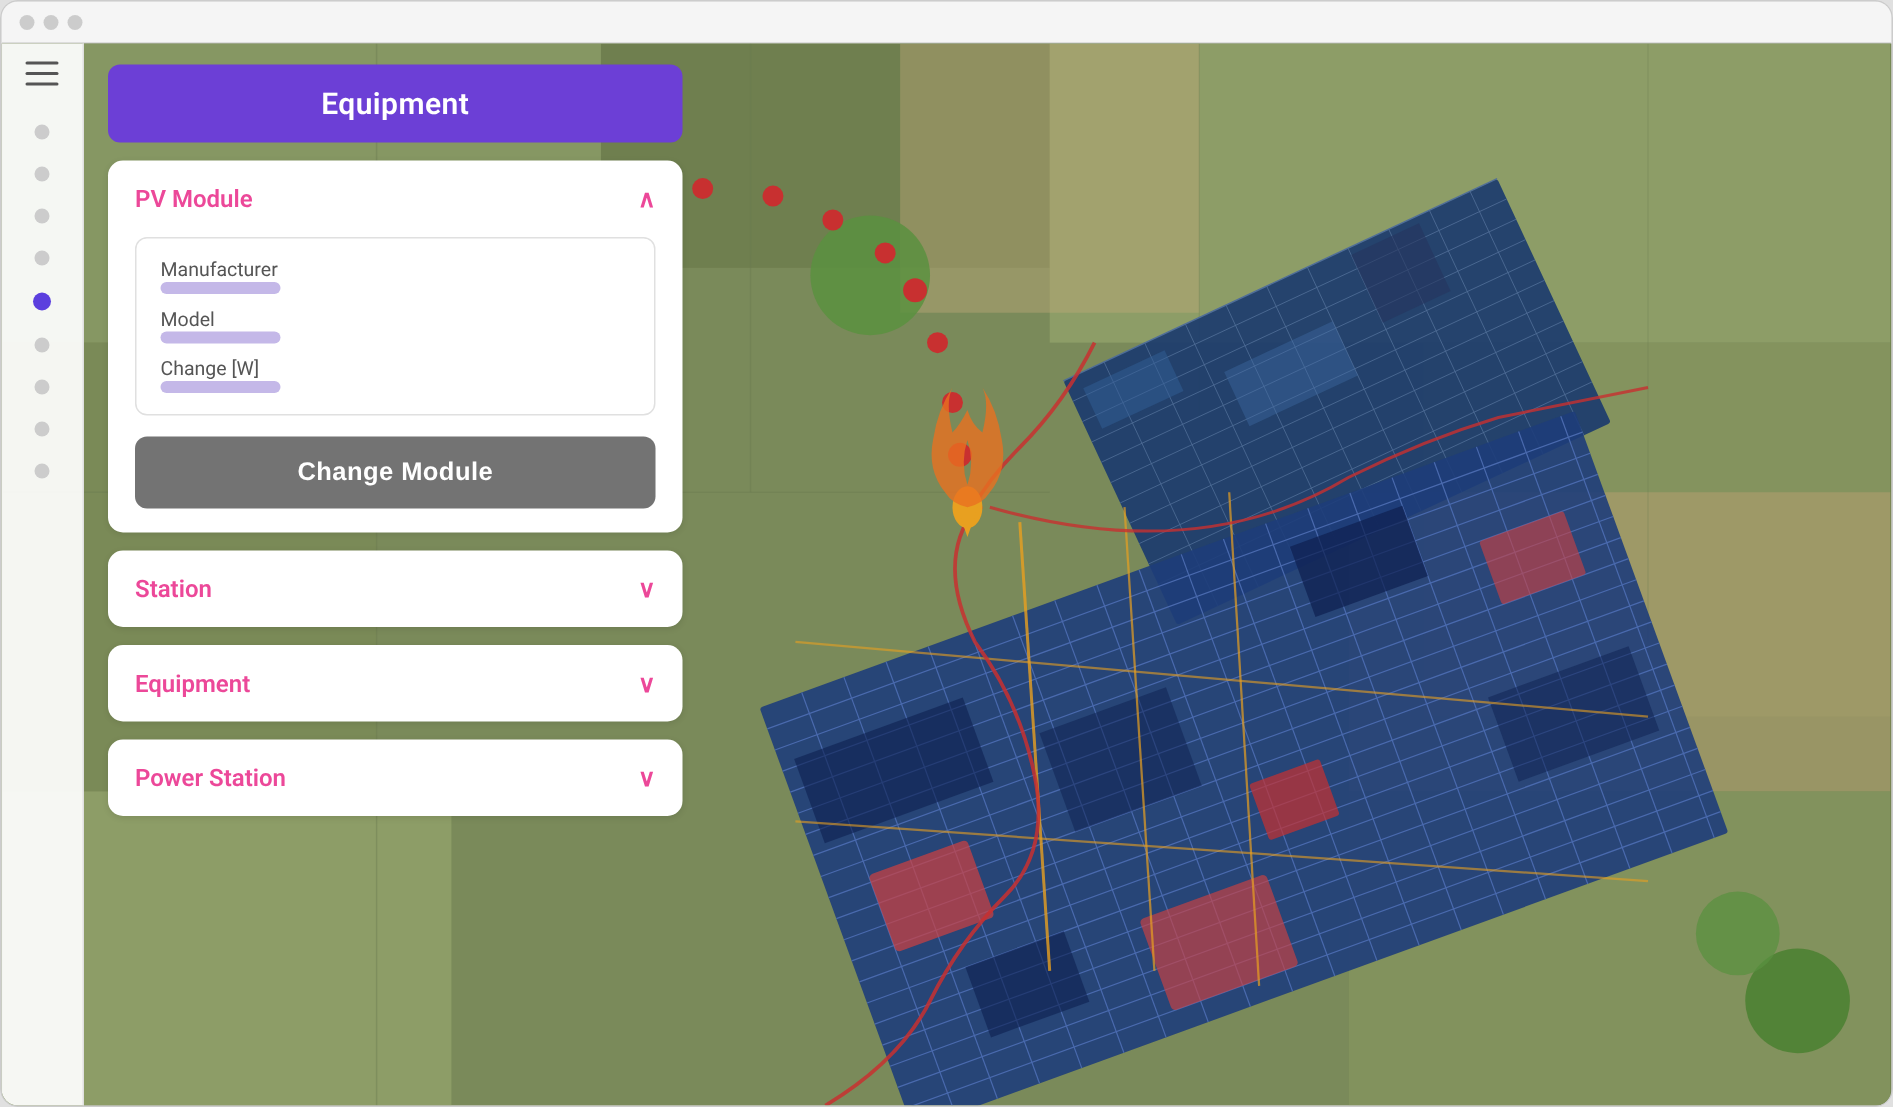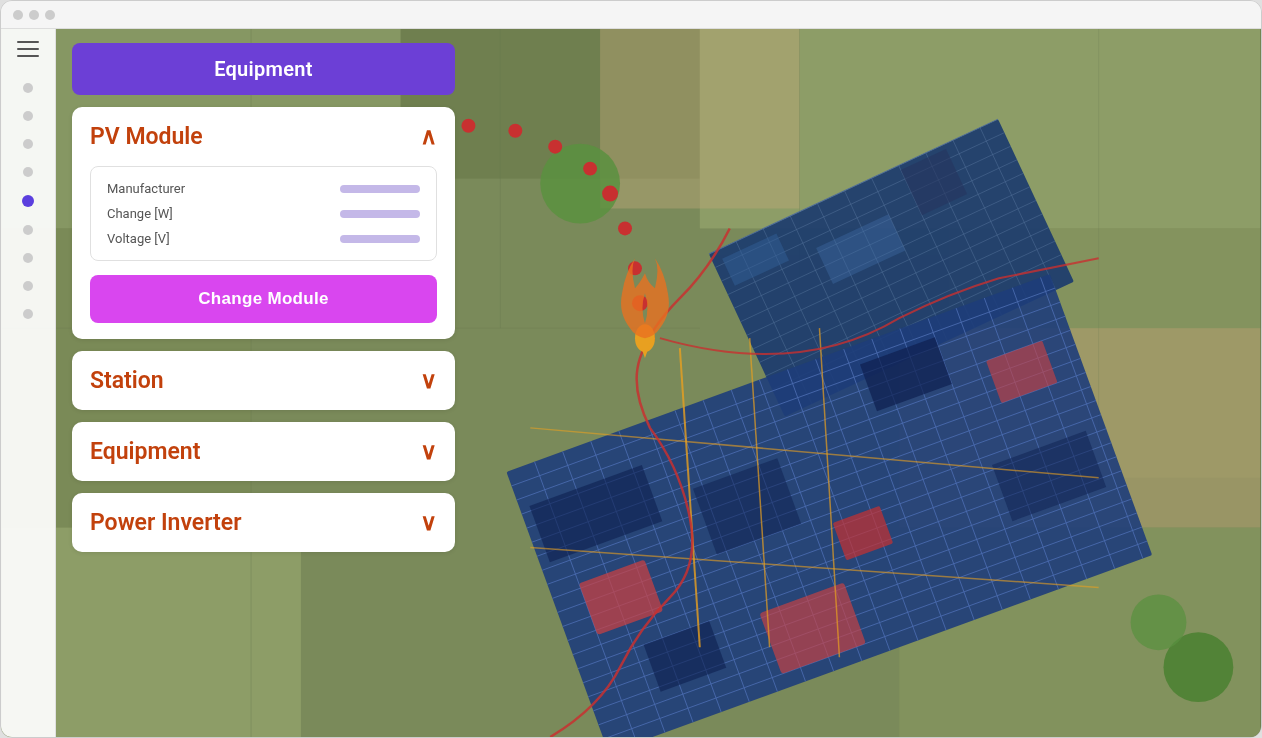--- a/index.html
+++ b/index.html
@@ -144,22 +144,22 @@
 
     .accordion-header {
       display: flex;
       align-items: center;
       justify-content: space-between;
       padding: 16px 18px;
       cursor: pointer;
     }
 
     .accordion-header span {
-      color: #c2410c;
-      font-size: 23px;
+      color: #ec4899;
+      font-size: 16px;
       font-weight: 600;
     }
 
     .chevron {
       color: #5b3fde;
       font-size: 18px;
       font-weight: 300;
     }
 
     
@@ -169,44 +169,44 @@
 
     .pv-fields-box {
       border: 1px solid #e0e0e0;
       border-radius: 8px;
       padding: 14px 16px;
       margin-bottom: 14px;
     }
 
     .pv-field-row {
       display: flex;
-      align-items: center;
       justify-content: space-between;
       margin-bottom: 10px;
+      flex-direction: column;
     }
 
     .pv-field-row:last-child {
       margin-bottom: 0;
     }
 
     .pv-field-label {
       color: #555;
       font-size: 13px;
     }
 
     .pv-field-bar {
       width: 80px;
       height: 8px;
       background: #c4b8e8;
       border-radius: 4px;
     }
 
     .change-module-btn {
       width: 100%;
-      background: #d946ef;
+      background: #737373;
       color: white;
       border: none;
       border-radius: 8px;
       padding: 14px;
       font-size: 17px;
       font-weight: 700;
       cursor: pointer;
       letter-spacing: 0.3px;
     }
   </style>
@@ -397,25 +397,25 @@
           <span>PV Module</span>
           <span class="chevron">∧</span>
         </div>
         <div class="pv-content">
           <div class="pv-fields-box">
             <div class="pv-field-row">
               <span class="pv-field-label">Manufacturer</span>
               <div class="pv-field-bar"></div>
             </div>
             <div class="pv-field-row">
-              <span class="pv-field-label">Change [W]</span>
+              <span class="pv-field-label">Model</span>
               <div class="pv-field-bar"></div>
             </div>
             <div class="pv-field-row">
-              <span class="pv-field-label">Voltage [V]</span>
+              <span class="pv-field-label">Change [W]</span>
               <div class="pv-field-bar"></div>
             </div>
           </div>
           <button class="change-module-btn">Change Module</button>
         </div>
       </div>
 
       <div class="accordion-card">
         <div class="accordion-header">
           <span>Station</span>
@@ -425,20 +425,20 @@
 
       <div class="accordion-card">
         <div class="accordion-header">
           <span>Equipment</span>
           <span class="chevron">∨</span>
         </div>
       </div>
 
       <div class="accordion-card">
         <div class="accordion-header">
-          <span>Power Inverter</span>
+          <span>Power Station</span>
           <span class="chevron">∨</span>
         </div>
       </div>
 
     </div>
   </div>
 </div>
 
 </body></html>

